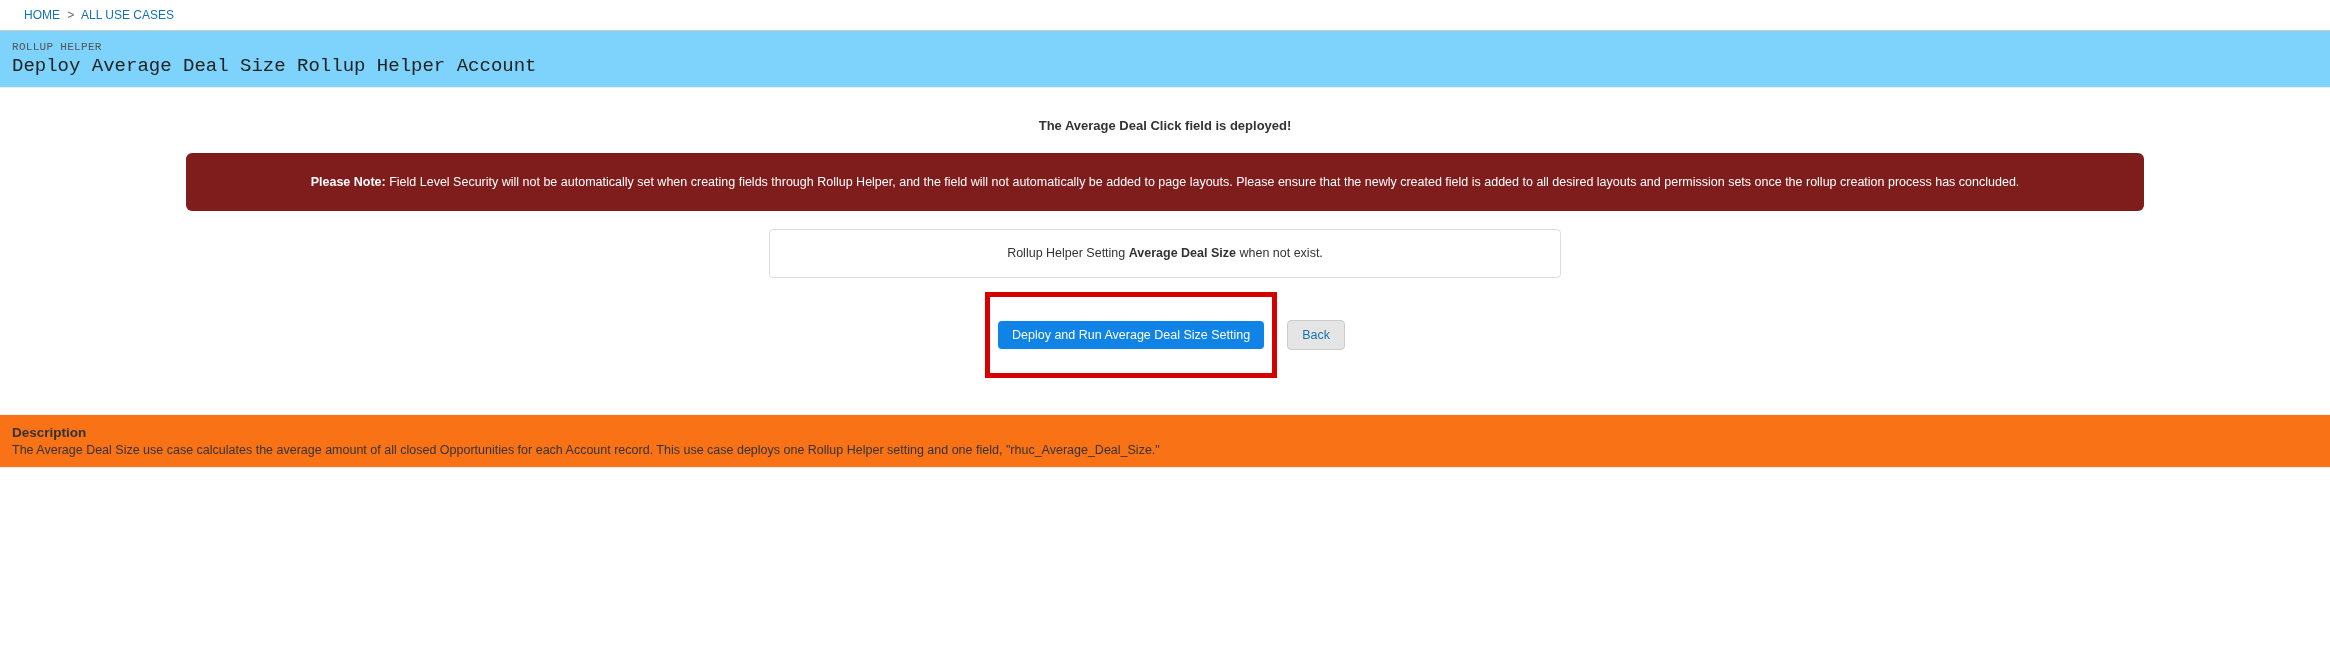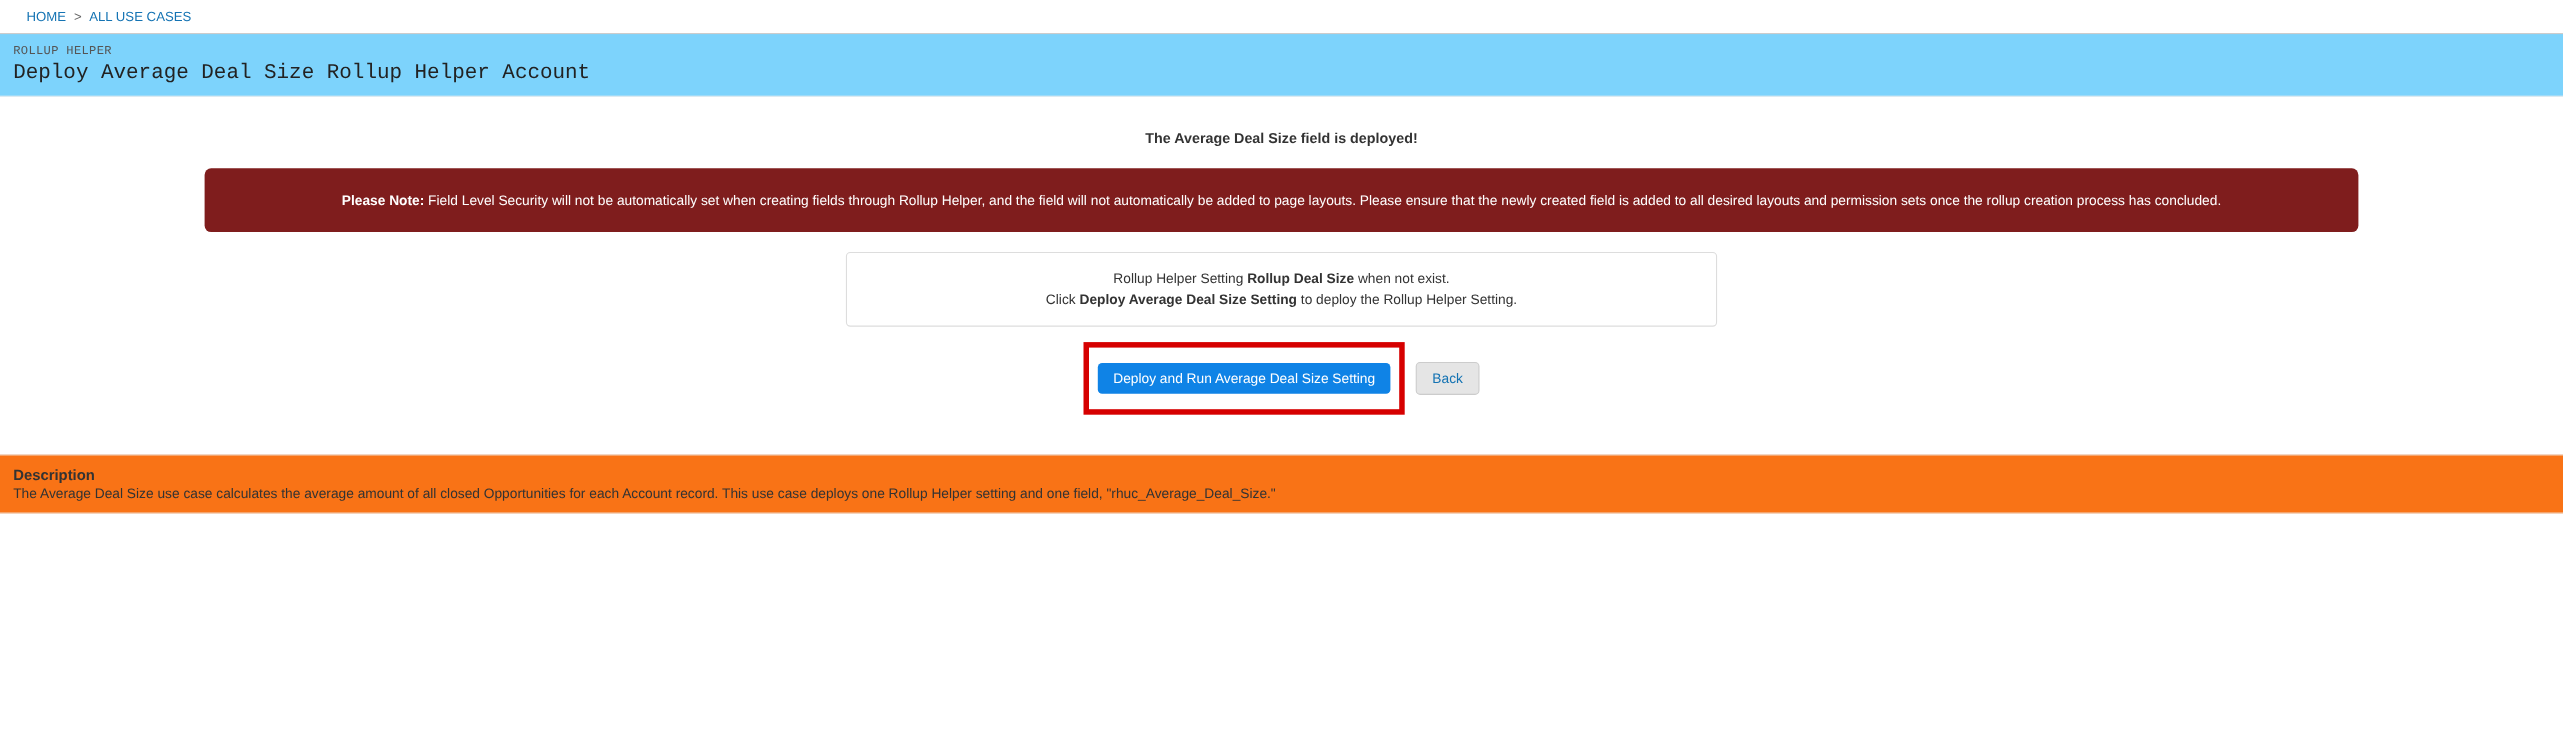--- a/index.html
+++ b/index.html
@@ -66,21 +66,21 @@
     line-height: 1.5;
   }
   .msg-box b { font-weight: 700; }
   .actions {
     display: inline-flex;
     align-items: center;
     gap: 10px;
   }
   .highlight-frame {
     border: 5px solid #d60000;
-    padding: 14px 8px;
+    padding: 24px 8px;
     display: inline-flex;
   }
   .btn-primary {
     background: #0f83e6;
     color: #fff;
     border: none;
     border-radius: 4px;
     padding: 7px 14px;
     font-size: 12.5px;
     cursor: pointer;
@@ -119,32 +119,29 @@
   <span class="sep">&gt;</span>
   <a href="#">ALL USE CASES</a>
 </div>
 
 <div class="header-band">
   <div class="app-label">ROLLUP HELPER</div>
   <div class="page-title">Deploy Average Deal Size Rollup Helper Account</div>
 </div>
 
 <div class="content">
-  <div class="deployed-msg">The Average Deal Size field is deployed!</div>
+  <div class="deployed-msg">The Average Deal Click field is deployed!</div>
 
   <div class="note-box">
     <b>Please Note:</b><span> Field Level Security will not be automatically set when creating fields through Rollup Helper, and the field will not automatically be added to page layouts. Please ensure that the newly created field is added to all desired layouts and permission sets once the rollup creation process has concluded.</span>
   </div>
 
   <div class="msg-box">
     <div>
-      <span>Rollup Helper Setting </span><b>Rollup Deal Size</b><span> when not exist.</span>
-    </div>
-    <div>
-      <span>Click </span><b>Deploy Average Deal Size Setting</b><span> to deploy the Rollup Helper Setting.</span>
+      <span>Rollup Helper Setting </span><b>Average Deal Size</b><span> when not exist.</span>
     </div>
   </div>
 
   <div class="actions">
     <span class="highlight-frame">
       <button class="btn-primary">Deploy and Run Average Deal Size Setting</button>
     </span>
     <button class="btn-secondary">Back</button>
   </div>
 </div>

